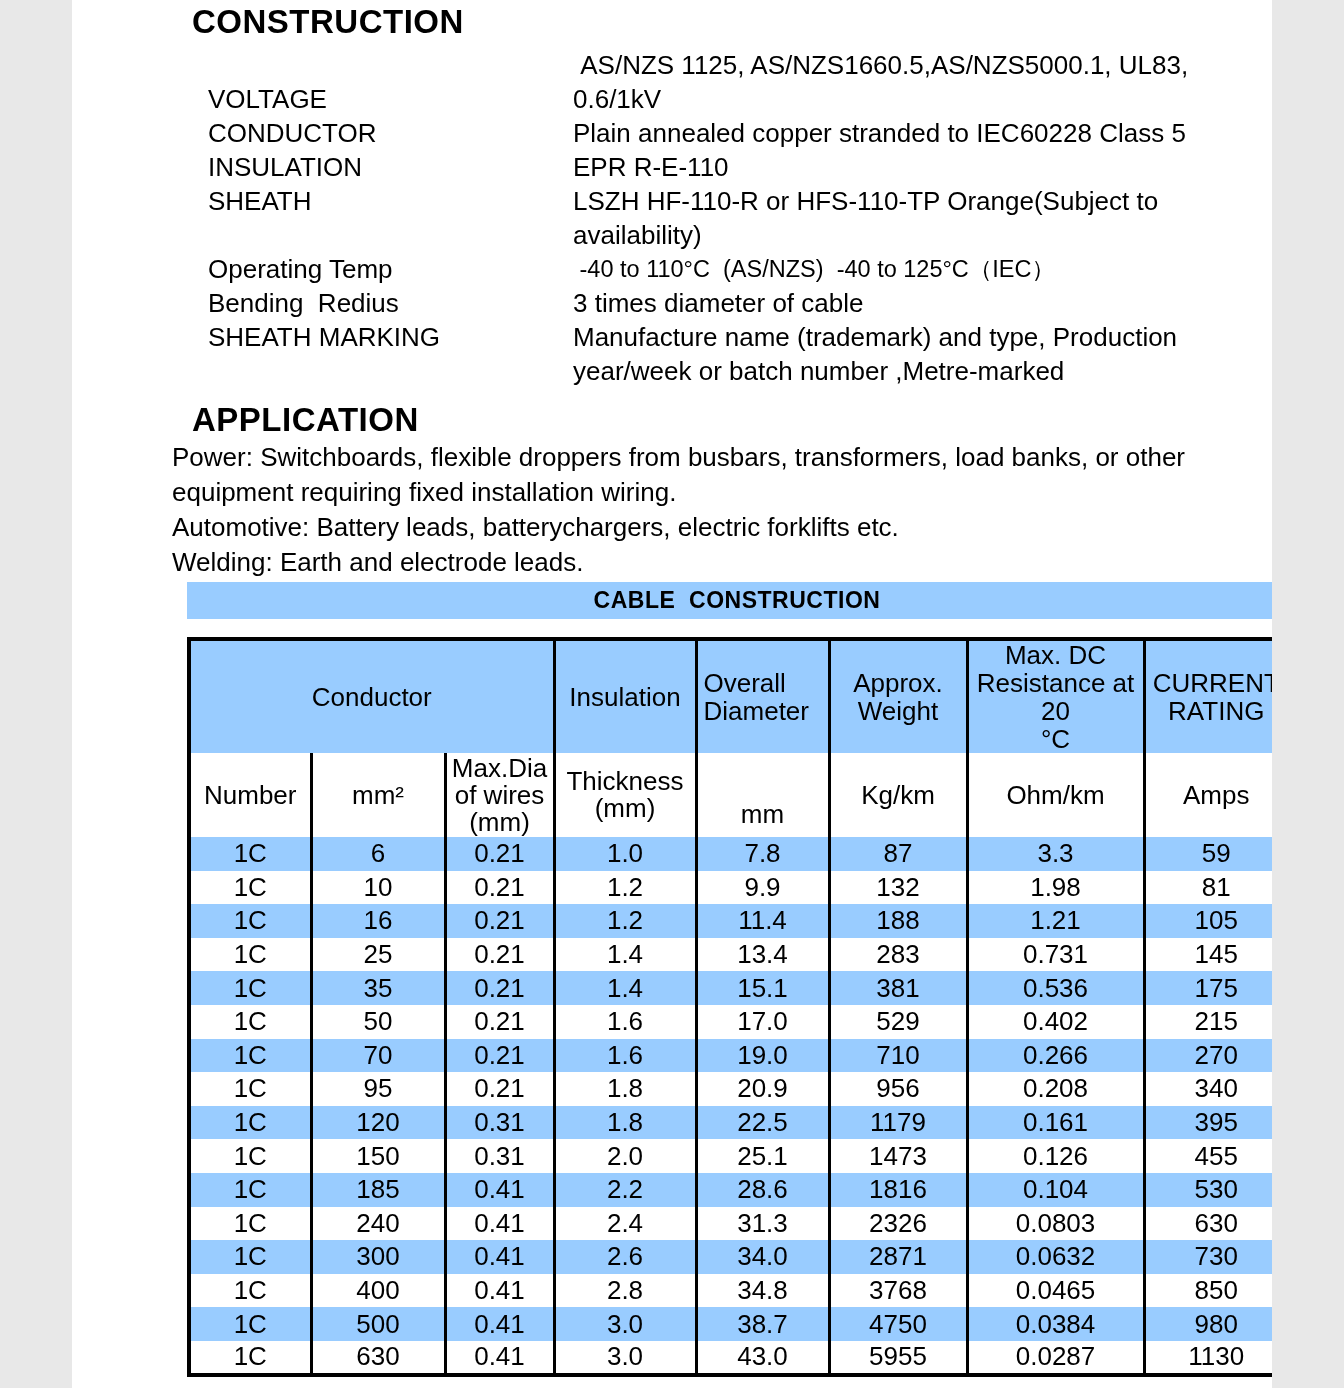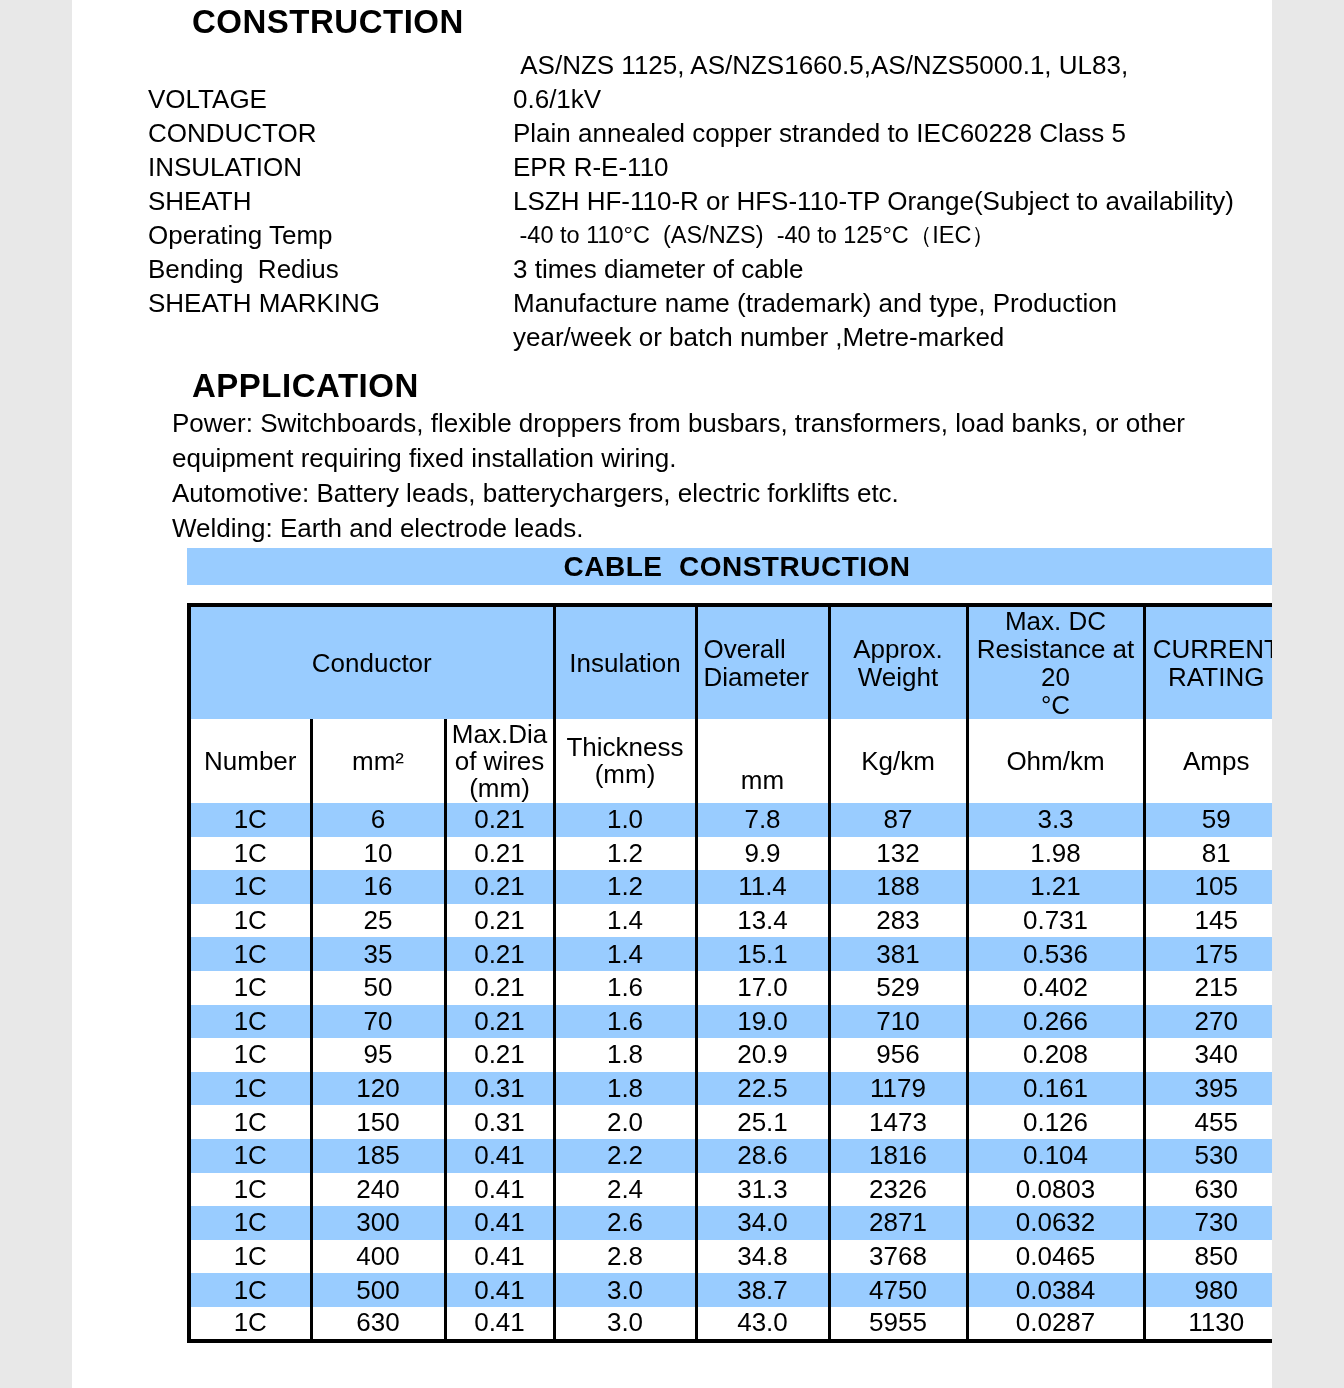--- a/index.html
+++ b/index.html
@@ -9,31 +9,31 @@
     margin:0 auto;
   }
   .h1 {
     font-size:33px; font-weight:bold; line-height:40px;
     margin:0 0 0 120px; letter-spacing:0.5px;
   }
   .h1.construction { padding-top:2px; margin-bottom:6px; }
   .h1.application { margin-top:12px; }
 
   .specs { margin-bottom:0; }
-  .spec-row { display:flex; padding-left:76px; font-size:26px; line-height:34px; }
+  .spec-row { display:flex; padding-left:108px; font-size:26px; line-height:34px;margin-left:28px; }
   .spec-label { width:365px; flex:none; white-space:pre; }
   .spec-value { white-space:pre-wrap; }
   .specs .spec-row:nth-child(6) .spec-value { font-size:23.5px; }
 
   .app-lines { margin-bottom:2px; }
   .app-line { padding-left:100px; font-size:26px; line-height:35px; white-space:pre-wrap; }
 
   .banner {
     width:1100px; margin-left:115px; height:37px; line-height:37px;
-    background:#99CCFF; text-align:center; font-size:28px; font-weight:bold;
+    background:#99CCFF; text-align:center; font-size:23px; font-weight:bold;
     white-space:pre; letter-spacing:0.5px;
   }
 
   table.cable {
     width:1100px; margin:18px 0 0 115px; border-collapse:collapse;
     border:4px solid #000; table-layout:fixed;
   }
   table.cable th, table.cable td {
     border-left:3px solid #000; border-right:3px solid #000;
     border-top:none; border-bottom:none;

